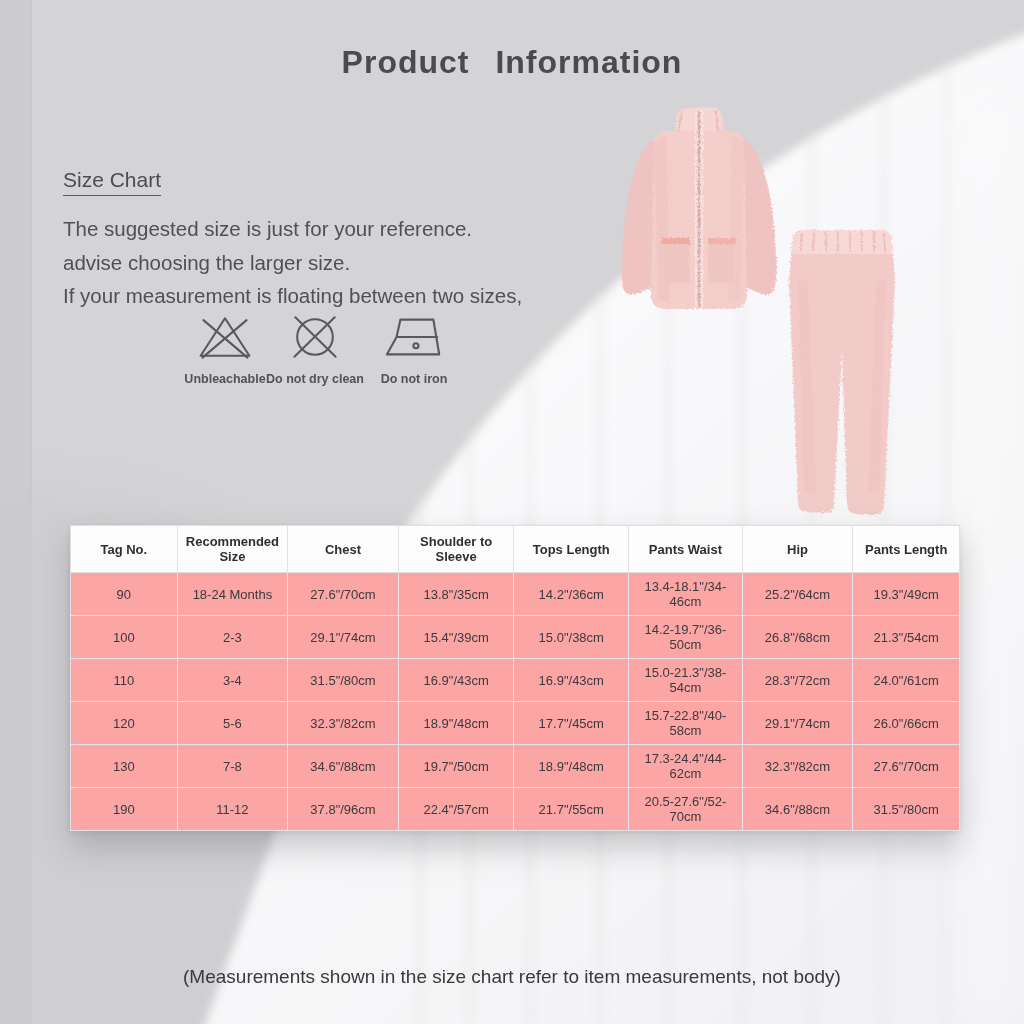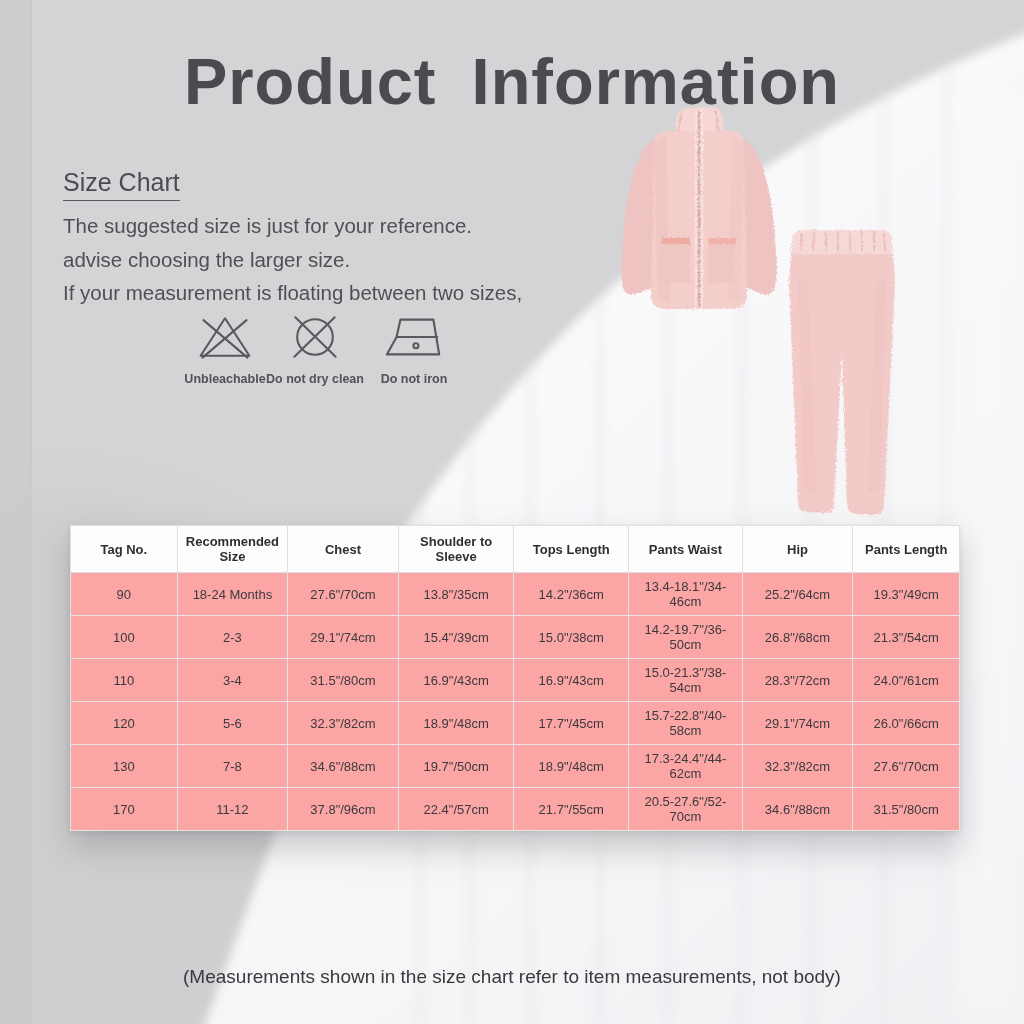--- a/index.html
+++ b/index.html
@@ -4,27 +4,27 @@
 <style>
   html,body{margin:0;padding:0;background:#9a999c;}
   .page{
     position:relative;width:1024px;height:1024px;overflow:hidden;
     font-family:"Liberation Sans",sans-serif;background:#d4d3d5;
   }
   .bg-svg{position:absolute;inset:0;}
   
   .title{
     position:absolute;top:44px;left:0;width:100%;text-align:center;
-    font-size:65px;font-weight:bold;color:#4b4a4e;letter-spacing:1px;word-spacing:16px;
+    font-size:32px;font-weight:bold;color:#4b4a4e;letter-spacing:1px;word-spacing:16px;
   }
   
   .size-chart{position:absolute;left:63px;top:168px;color:#505054;}
   .size-chart .heading{
-    display:inline-block;font-size:25px;color:#4c4b4f;
-    border-bottom:1.5px solid #5a595d;padding-bottom:3px;margin-bottom:8px;
+    display:inline-block;font-size:21px;color:#4c4b4f;
+    border-bottom:1.5px solid #5a595d;padding-bottom:3px;margin-bottom:16px;
   }
   .size-chart .line{font-size:20.5px;line-height:33.5px;}
   
   .care-item{position:absolute;top:310px;text-align:center;color:#525155;}
   .care-item svg{display:block;margin:0 auto;}
   .care-label{font-size:12.5px;font-weight:bold;line-height:1.28;margin-top:7px;}
   .ci-1{left:60px;width:152px;text-align:left;}
   .ci-1 svg{margin:0 0 0 24px;}
   .ci-2{left:176px;width:98px;}
   .ci-3{left:262px;width:106px;}
@@ -245,21 +245,21 @@
           <td>130</td>
           <td>7-8</td>
           <td>34.6"/88cm</td>
           <td>19.7"/50cm</td>
           <td>18.9"/48cm</td>
           <td>17.3-24.4"/44-62cm</td>
           <td>32.3"/82cm</td>
           <td>27.6"/70cm</td>
         </tr>
         <tr>
-          <td>170</td>
+          <td>190</td>
           <td>11-12</td>
           <td>37.8"/96cm</td>
           <td>22.4"/57cm</td>
           <td>21.7"/55cm</td>
           <td>20.5-27.6"/52-70cm</td>
           <td>34.6"/88cm</td>
           <td>31.5"/80cm</td>
         </tr>
       </tbody>
     </table>

